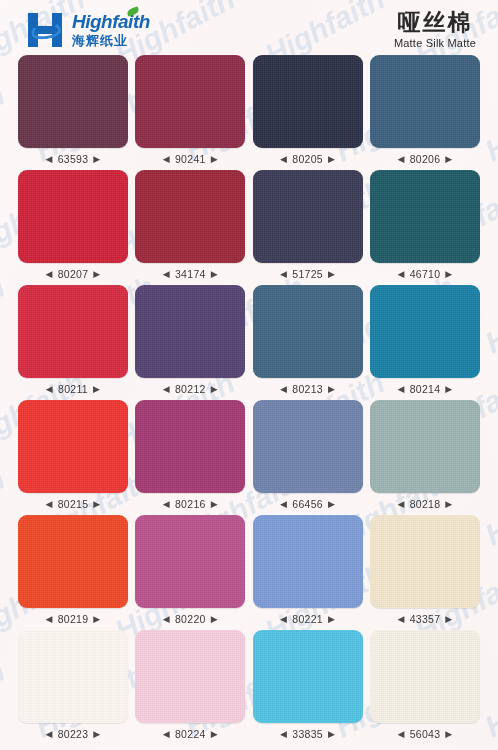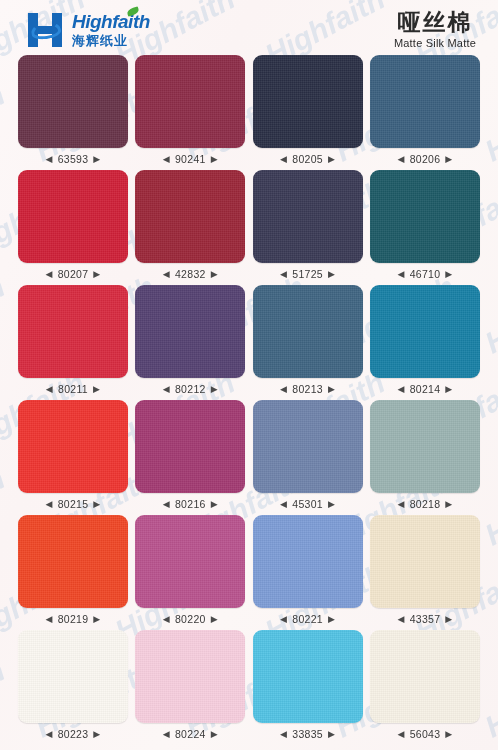--- a/index.html
+++ b/index.html
@@ -312,21 +312,21 @@
           <div class="chip-label">
             <span class="arrow">◀</span>
             <span>80207</span>
             <span class="arrow">▶</span>
           </div>
         </div>
         <div class="swatch-cell">
           <div class="chip" style="background: rgb(155, 39, 57);"></div>
           <div class="chip-label">
             <span class="arrow">◀</span>
-            <span>42832</span>
+            <span>34174</span>
             <span class="arrow">▶</span>
           </div>
         </div>
         <div class="swatch-cell">
           <div class="chip" style="background: rgb(58, 58, 85);"></div>
           <div class="chip-label">
             <span class="arrow">◀</span>
             <span>51725</span>
             <span class="arrow">▶</span>
           </div>
@@ -388,21 +388,21 @@
           <div class="chip-label">
             <span class="arrow">◀</span>
             <span>80216</span>
             <span class="arrow">▶</span>
           </div>
         </div>
         <div class="swatch-cell">
           <div class="chip" style="background: rgb(111, 131, 171);"></div>
           <div class="chip-label">
             <span class="arrow">◀</span>
-            <span>45301</span>
+            <span>66456</span>
             <span class="arrow">▶</span>
           </div>
         </div>
         <div class="swatch-cell">
           <div class="chip" style="background: rgb(155, 180, 178);"></div>
           <div class="chip-label">
             <span class="arrow">◀</span>
             <span>80218</span>
             <span class="arrow">▶</span>
           </div>

